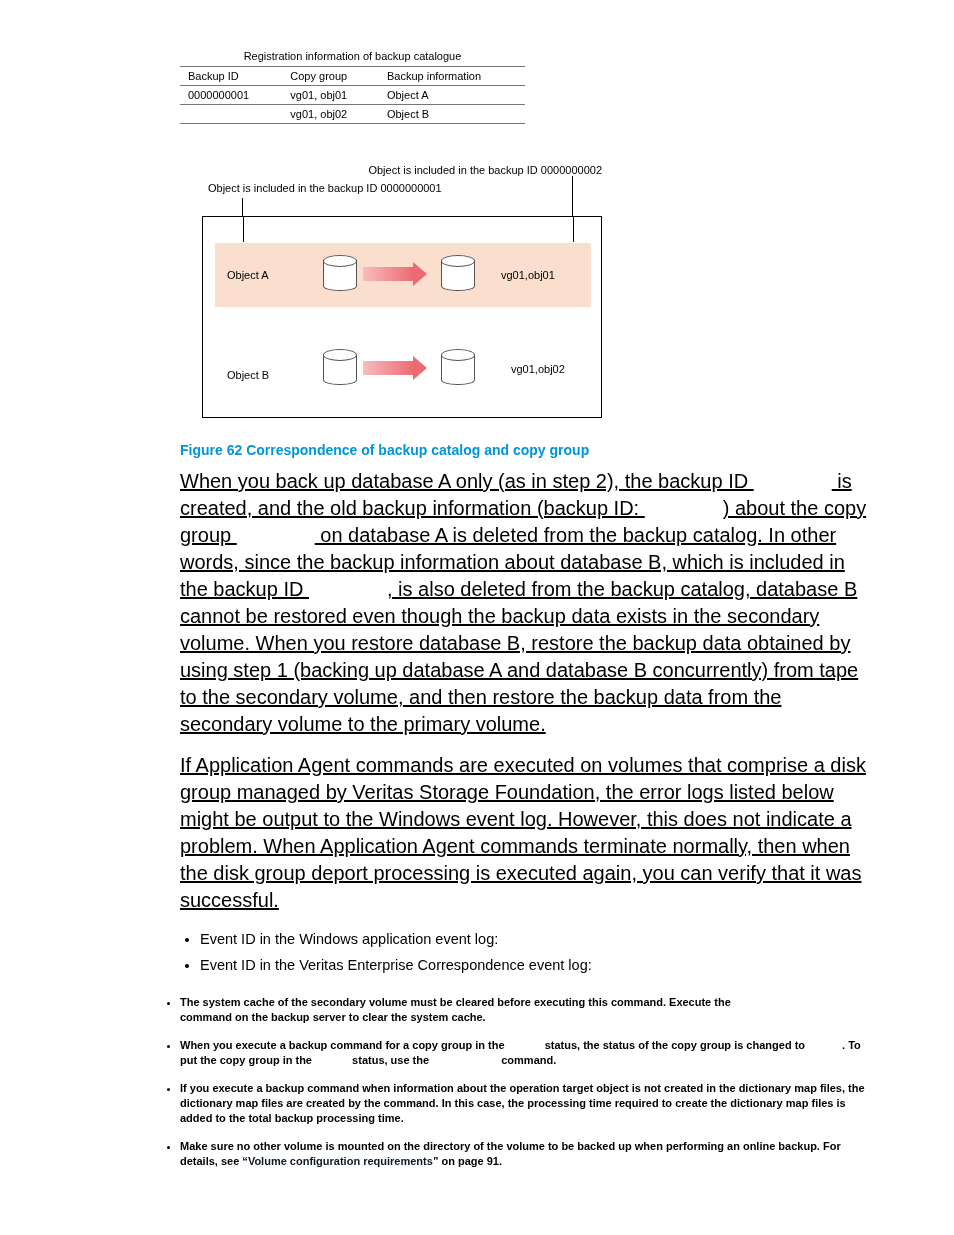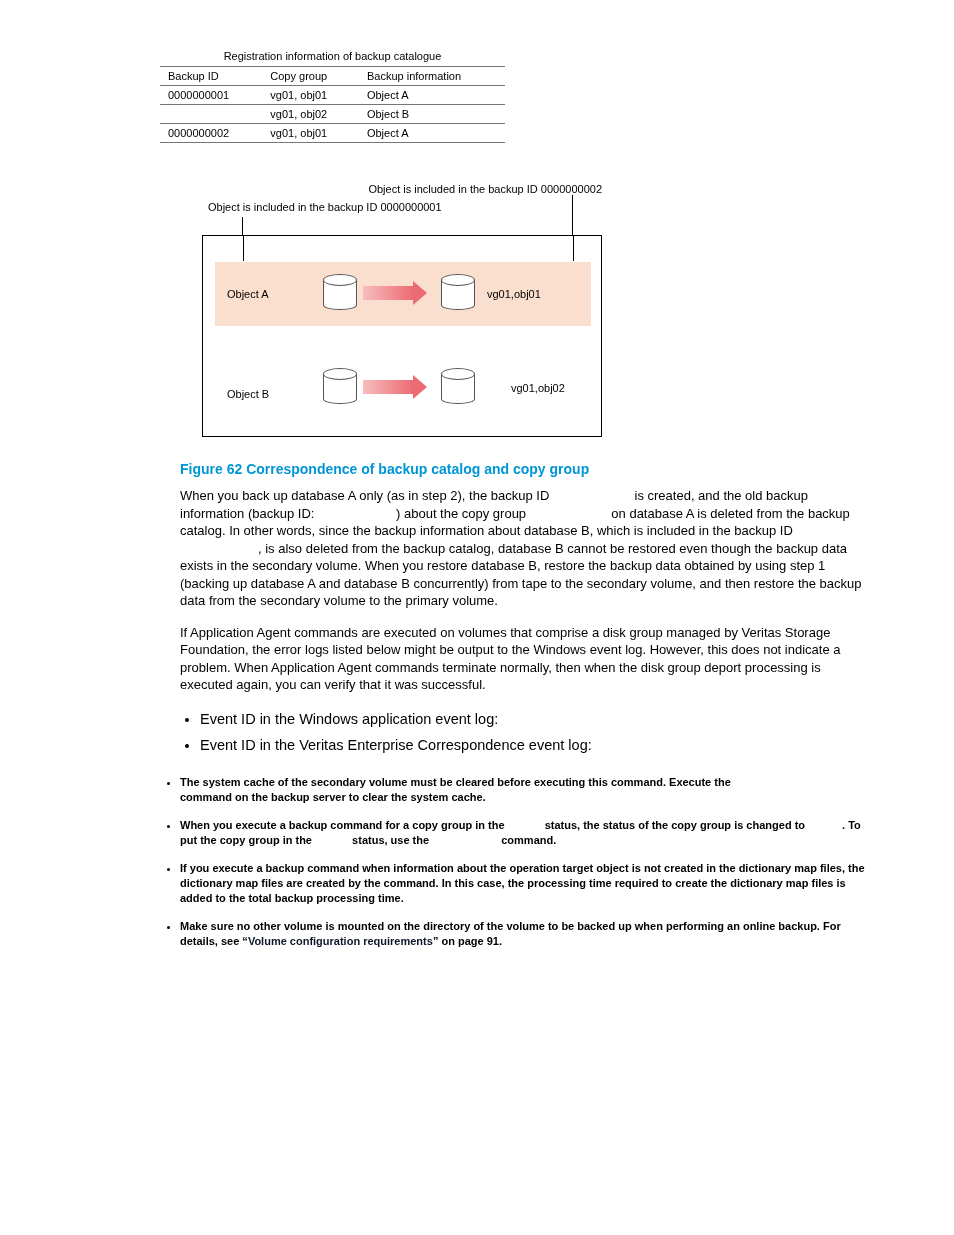--- a/index.html
+++ b/index.html
@@ -9,21 +9,21 @@
     background: #fff;
     color: #000;
     width: 954px;
   }
   .page {
     width: 954px;
     padding: 50px 80px 60px 80px;
     box-sizing: border-box;
   }
   .figure-block {
-    margin-left: 80px;
+    margin-left: 100px;
     width: 345px;
   }
   .fig-title {
     font-size: 11px;
     text-align: center;
     margin-bottom: 4px;
   }
   table.cat {
     border-collapse: collapse;
     width: 100%;
@@ -118,22 +118,23 @@
     font-size: 11px;
   }
   .caption {
     color: #0096d6;
     font-weight: bold;
     font-size: 14px;
     margin: 24px 0 10px 100px;
   }
   .body-text {
     margin: 0 0 14px 100px;
-    font-size: 13px;
+    font-size: 20px;
     line-height: 1.35;
+    text-decoration: underline;
   }
   ul.bullets {
     margin: 0 0 18px 100px;
     padding-left: 20px;
     font-size: 14.5px;
     line-height: 1.55;
   }
   ul.bullets li { margin-bottom: 4px; }
   ul.bullets-sec {
     margin: 0 0 14px 80px;
@@ -177,25 +178,20 @@
       <tr>
         <td>0000000001</td>
         <td>vg01, obj01</td>
         <td>Object  A</td>
       </tr>
       <tr>
         <td></td>
         <td>vg01, obj02</td>
         <td>Object  B</td>
       </tr>
-      <tr>
-        <td>0000000002</td>
-        <td>vg01, obj01</td>
-        <td>Object  A</td>
-      </tr>
     </tbody>
       </table>
   </div>
 
   <div class="diagram">
     <div class="diag-top-label">Object is included in the backup ID 0000000002</div>
     <div class="diag-sub-label">Object is included in the backup ID  0000000001</div>
     <div style="position:relative;height:18px;">
       <div class="vline" style="left:40px;top:0;height:18px;"></div>
       <div class="vline" style="left:370px;top:-22px;height:40px;"></div>
@@ -209,21 +205,21 @@
       <div class="obj-label" style="left:24px;top:52px;">Object  A</div>
       <div class="cyl" style="left:120px;top:38px;">
           <div class="body"></div>
           <div class="top"></div>
         </div>
       <div class="arrow" style="left:160px;top:50px;width:50px;"></div>
       <div class="cyl" style="left:238px;top:38px;">
           <div class="body"></div>
           <div class="top"></div>
         </div>
-      <div class="target-label" style="left:284px;top:52px;">vg01,obj01</div>
+      <div class="target-label" style="left:298px;top:52px;">vg01,obj01</div>
 
       <div class="obj-label" style="left:24px;top:152px;">Object B</div>
       <div class="cyl" style="left:120px;top:132px;">
           <div class="body"></div>
           <div class="top"></div>
         </div>
       <div class="arrow" style="left:160px;top:144px;width:50px;"></div>
       <div class="cyl" style="left:238px;top:132px;">
           <div class="body"></div>
           <div class="top"></div>

